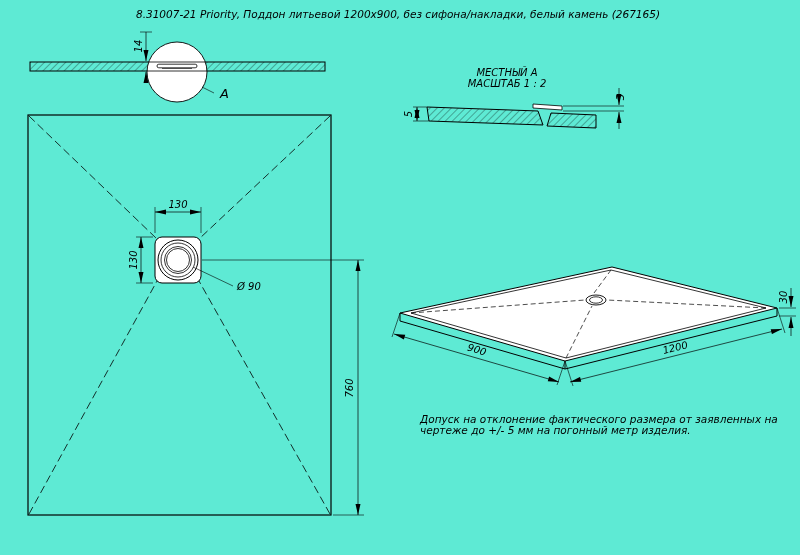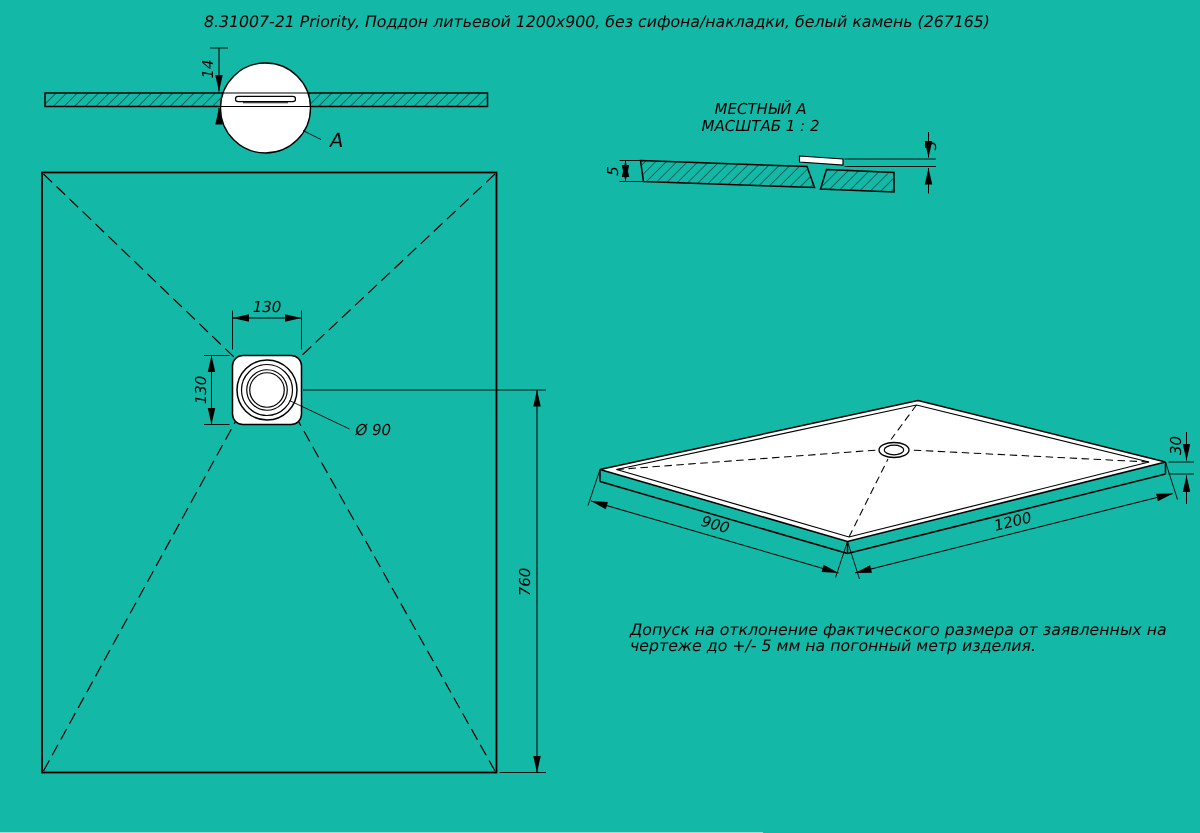--- a/index.html
+++ b/index.html
@@ -1,16 +1,16 @@
 <!DOCTYPE html>
 <html><head>
 <meta charset="utf-8">
 <style>
   html,body{margin:0;padding:0;background:#fff;}
-  .frame{width:800px;height:555px;position:relative;background:#14b8a6;overflow:hidden;}
+  .frame{width:800px;height:555px;position:relative;background:#5eead4;overflow:hidden;}
   svg{display:block;}
   text{fill:#000;}
   .t-title{font:italic 10.5px "DejaVu Sans", sans-serif;}
   .t-dim{font:italic 10px "DejaVu Sans", sans-serif;}
   .t-label{font:italic 13px "DejaVu Sans", sans-serif;}
   .t-note{font:italic 10.5px "DejaVu Sans", sans-serif;}
   .s12{stroke:#000;stroke-width:1.2;fill:none;}
   .s1{stroke:#000;stroke-width:1;fill:none;}
   .s08{stroke:#000;stroke-width:.8;fill:none;}
   .thin{stroke:#000;stroke-width:.6;fill:none;}

